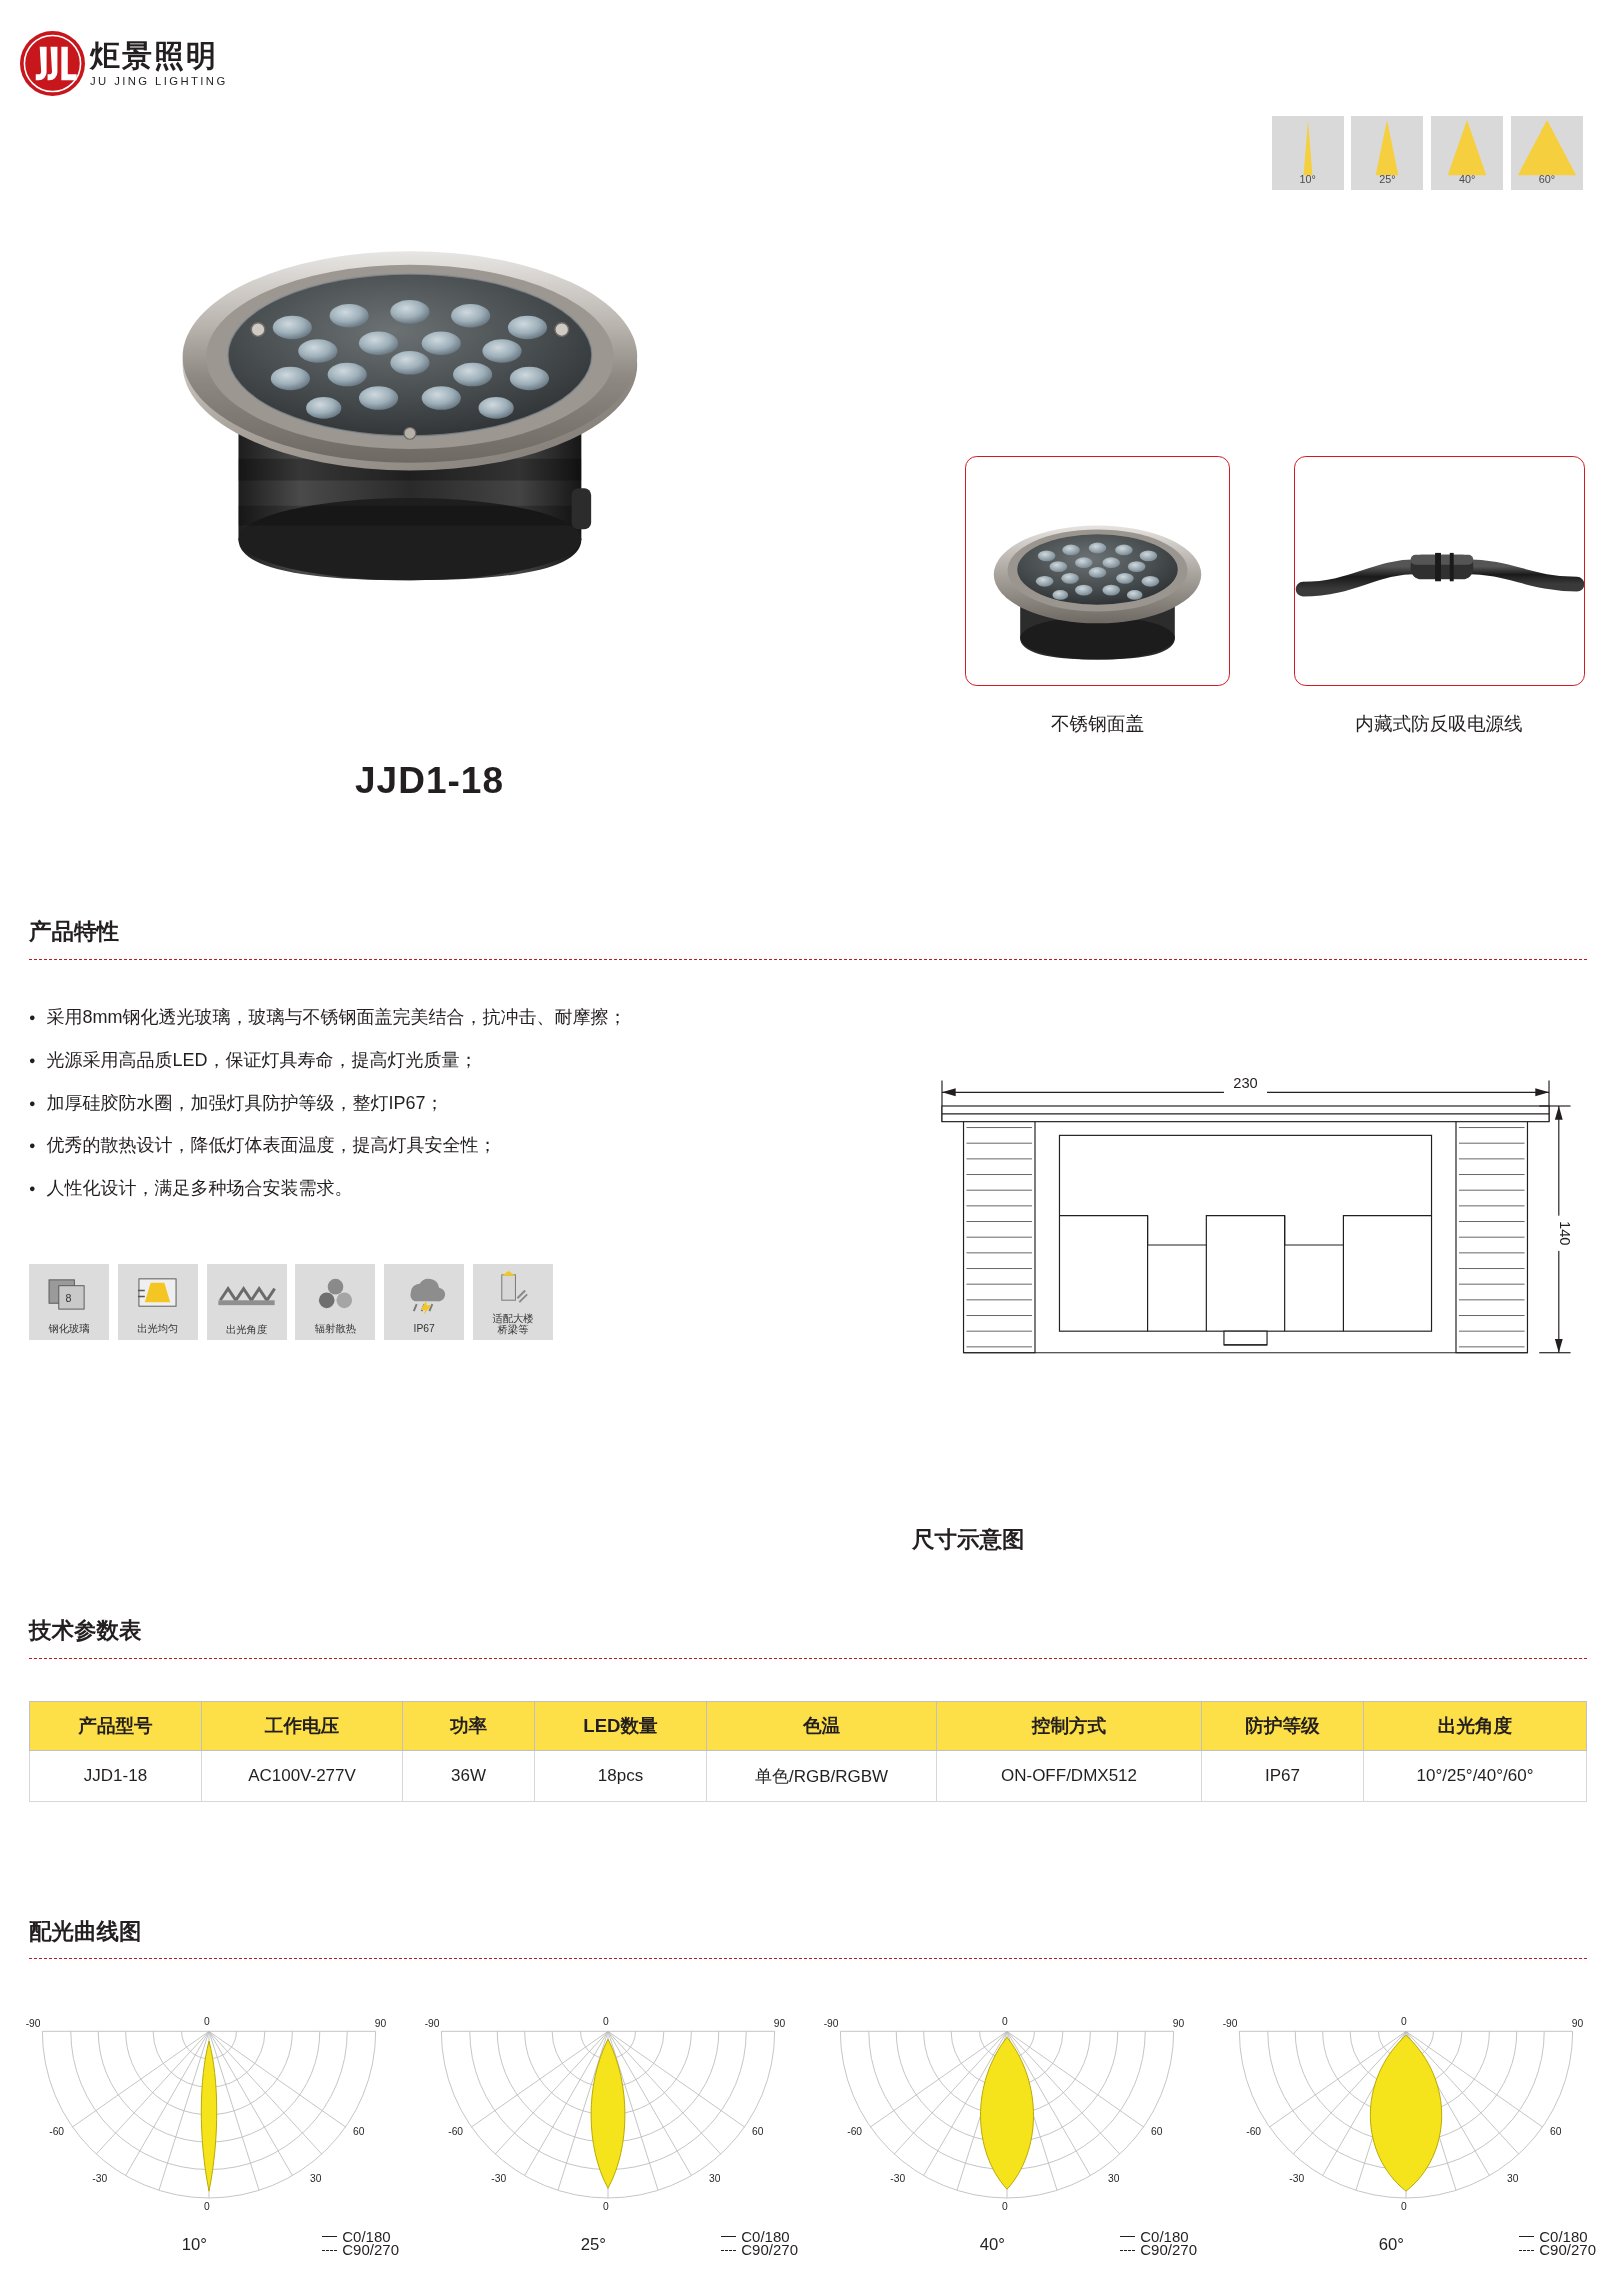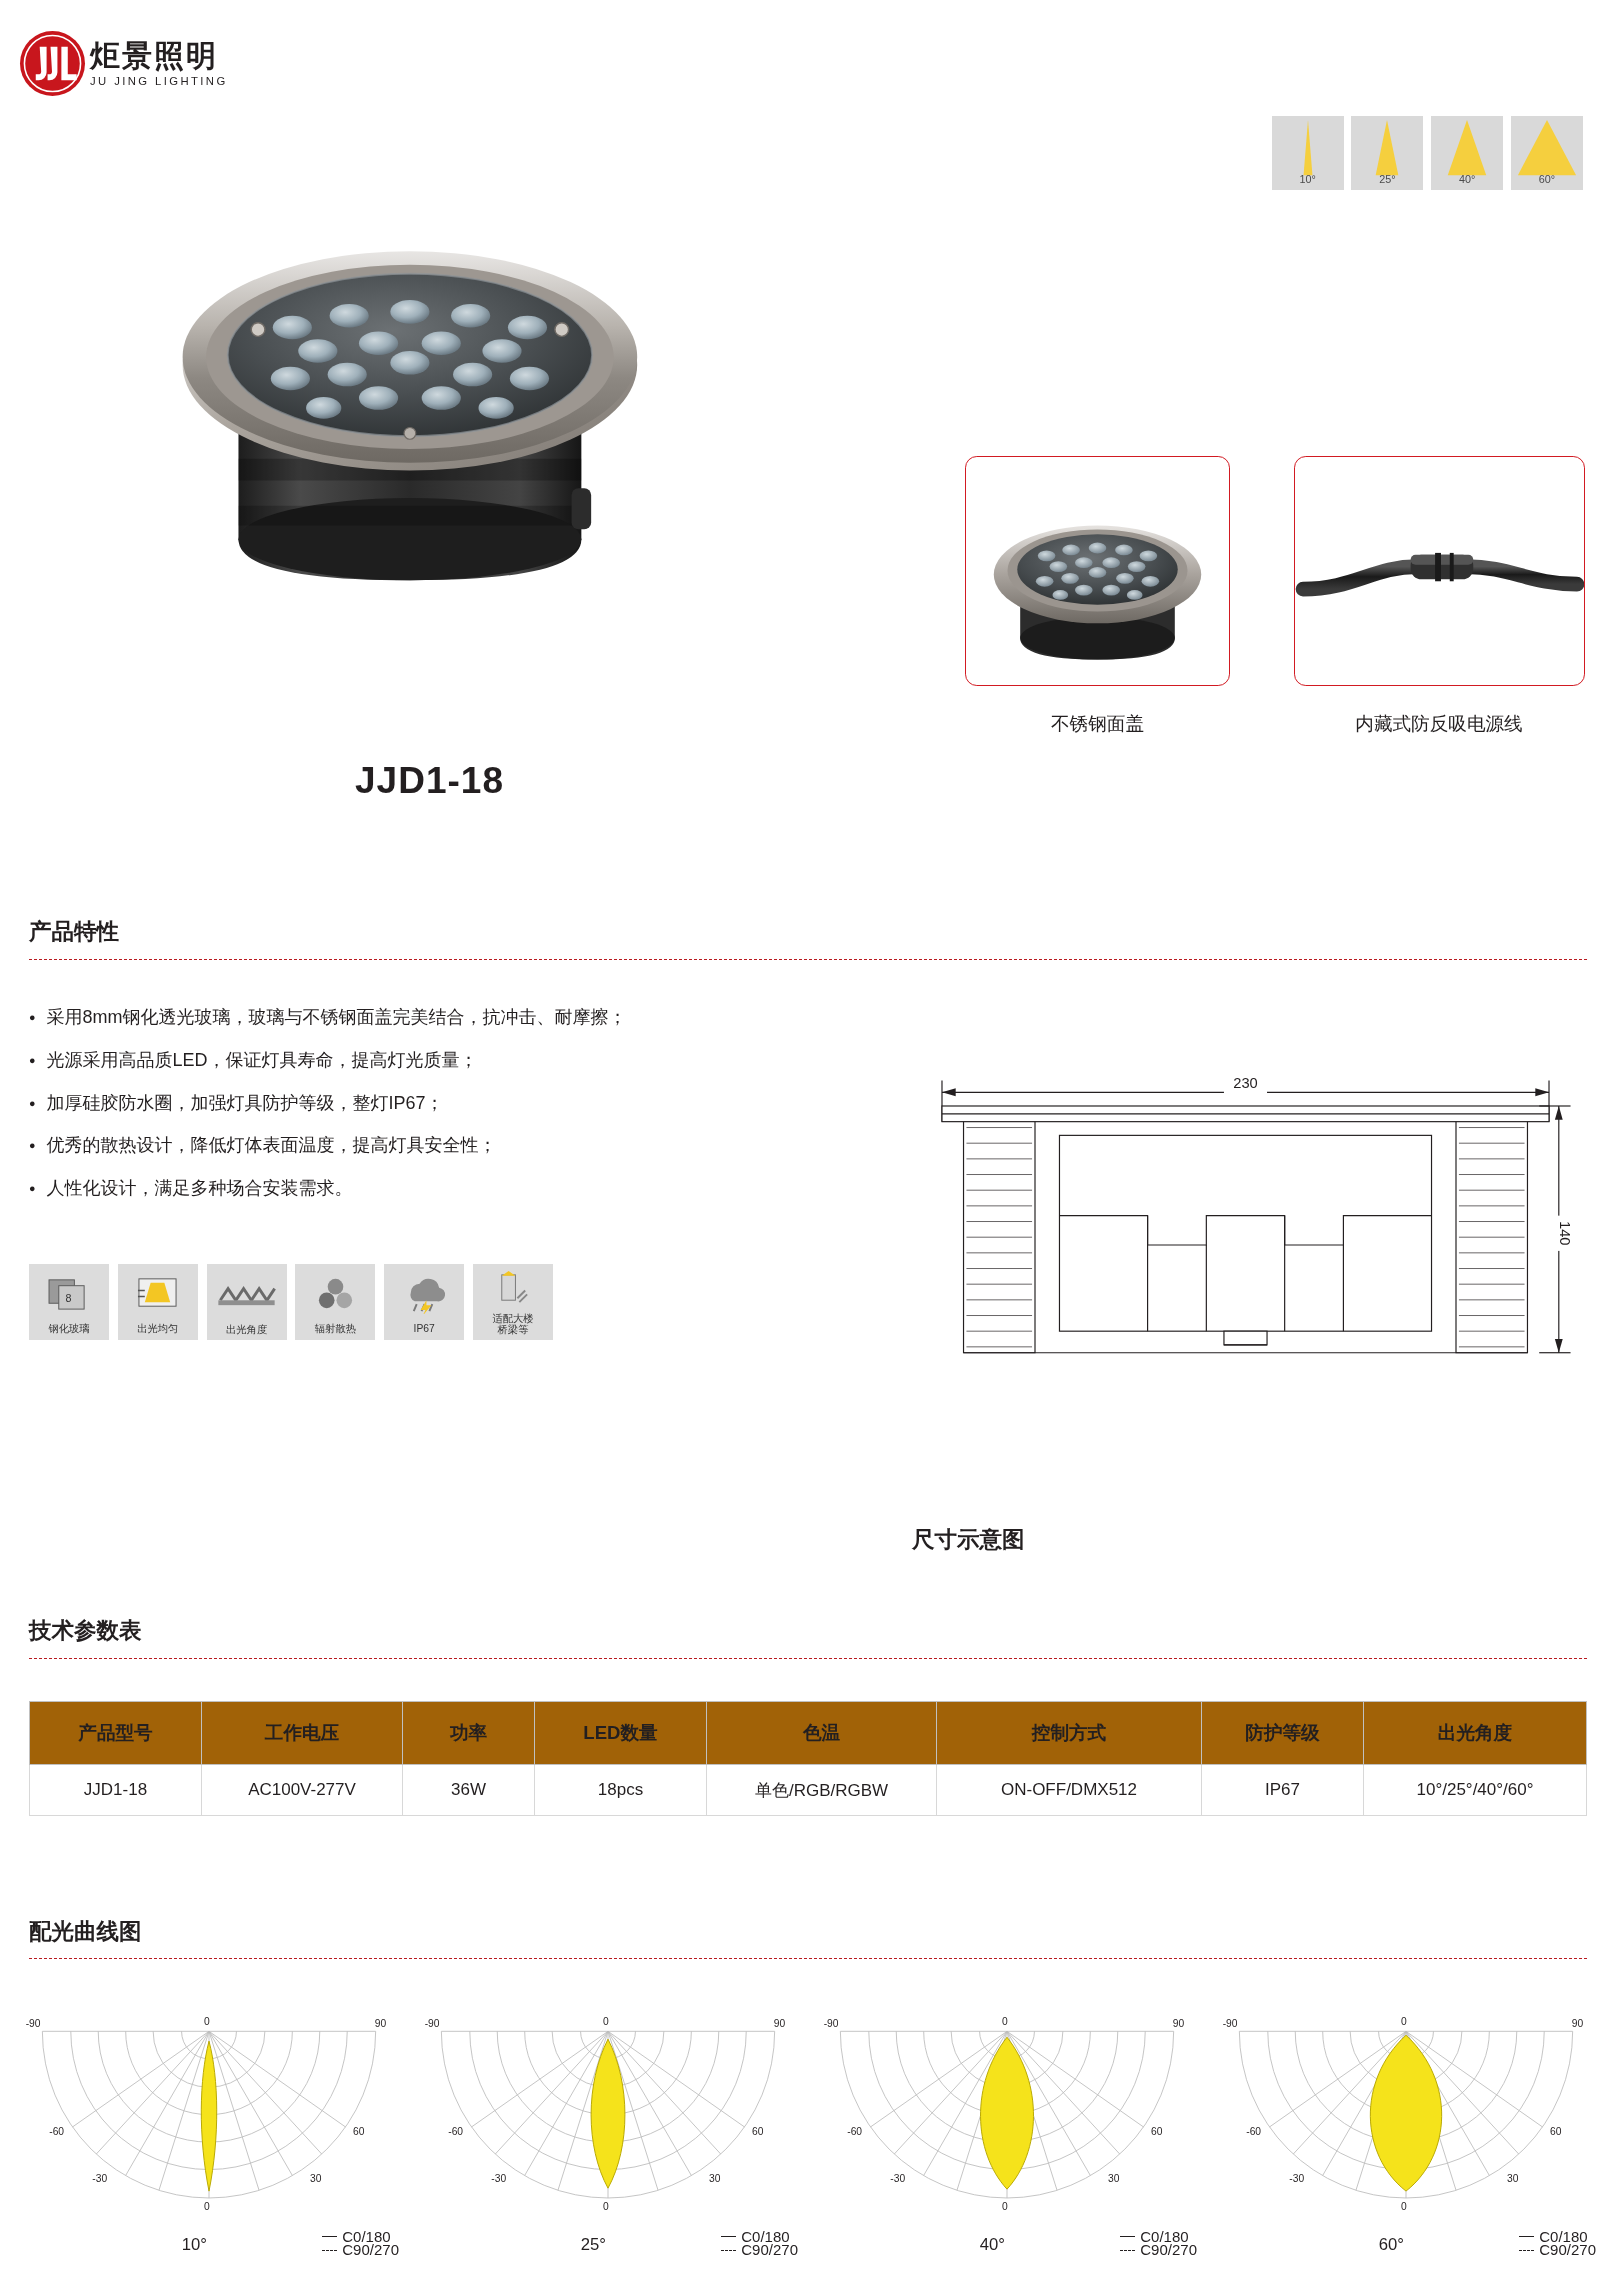--- a/index.html
+++ b/index.html
@@ -55,22 +55,22 @@
   .badge .cap { font-size:10.3px; color:#333; text-align:center; line-height:11.8px; }
   .badge .cap.two { line-height:11.3px; }
 
   
   .dims { position:absolute; left:912px; top:1059px; width:667px; height:421px; }
   .dims-cap { position:absolute; left:912px; top:1524px; width:667px; text-align:left;
               font-size:22.5px; font-weight:bold; color:#231f20; }
 
   
   .spec-table { position:absolute; left:29px; top:1701px; width:1558px; border-collapse:collapse; }
-  .spec-table th { background:#a16207; font-size:18.6px; font-weight:bold; color:#231f20;
-                   height:63px; border:1px solid #c0c0c0; }
+  .spec-table th { background:#fde047; font-size:18.6px; font-weight:bold; color:#231f20;
+                   height:49px; border:1px solid #c0c0c0; }
   .spec-table td { font-size:17px; color:#231f20; height:51px; text-align:center;
                    border:1px solid #d8d8d8; background:#fff; }
 
   
   .curves { position:absolute; left:9.8px; top:1990px; width:1598px; display:flex; }
   .curve-cell { width:399px; position:relative; }
   .curve-deg { position:absolute; left:172px; bottom:3.9px; font-size:16.7px; color:#231f20; }
   .curve-legend { position:absolute; right:9.8px; bottom:2px; font-size:15px; color:#231f20; line-height:13.7px; }
   .curve-legend .row { display:flex; align-items:center; gap:4.9px; }
   .curve-legend .ln { display:inline-block; width:15.7px; height:0; border-top:1.4px solid #231f20; }

